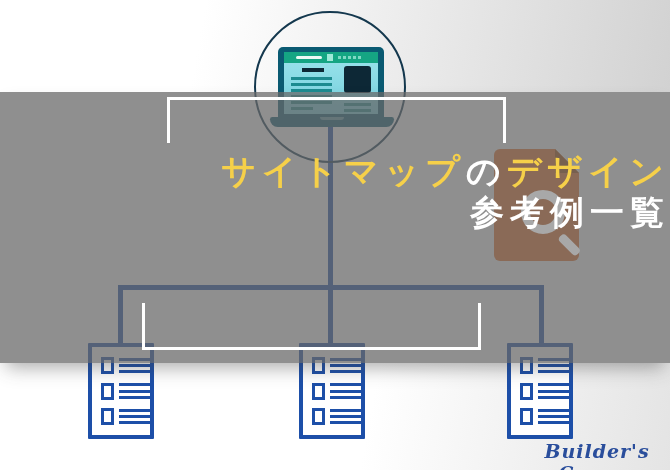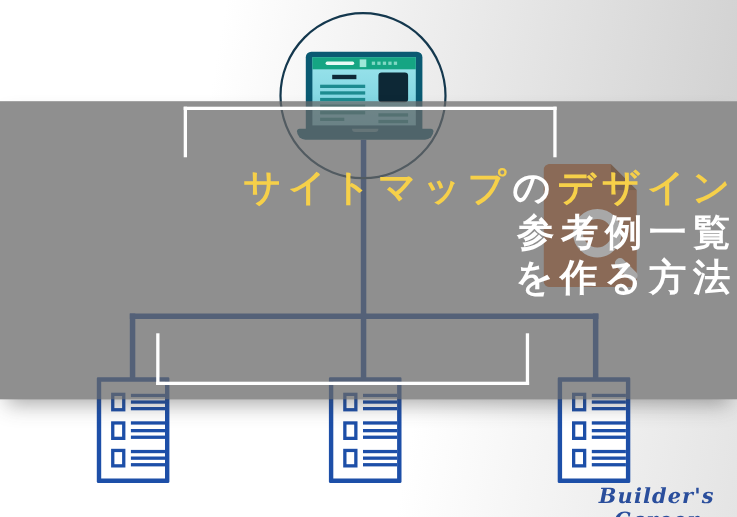--- a/index.html
+++ b/index.html
@@ -221,18 +221,17 @@
   <div class="abs wline br-top-h"></div>
   <div class="abs wline br-top-l"></div>
   <div class="abs wline br-top-r"></div>
   <div class="abs wline br-bot-h"></div>
   <div class="abs wline br-bot-l"></div>
   <div class="abs wline br-bot-r"></div>
 
   <div class="abs title">
     <div><span class="seg-y">サイトマップ</span><span class="seg-w">の</span><span class="seg-y">デザイン</span></div>
     <div><span class="seg-w">参考例一覧</span></div>
-    <div><span class="seg-w">を作る方法</span></div>
   </div>
 
   <div class="abs sig">Builder's Career</div>
 
 </div>
 
 </body></html>

